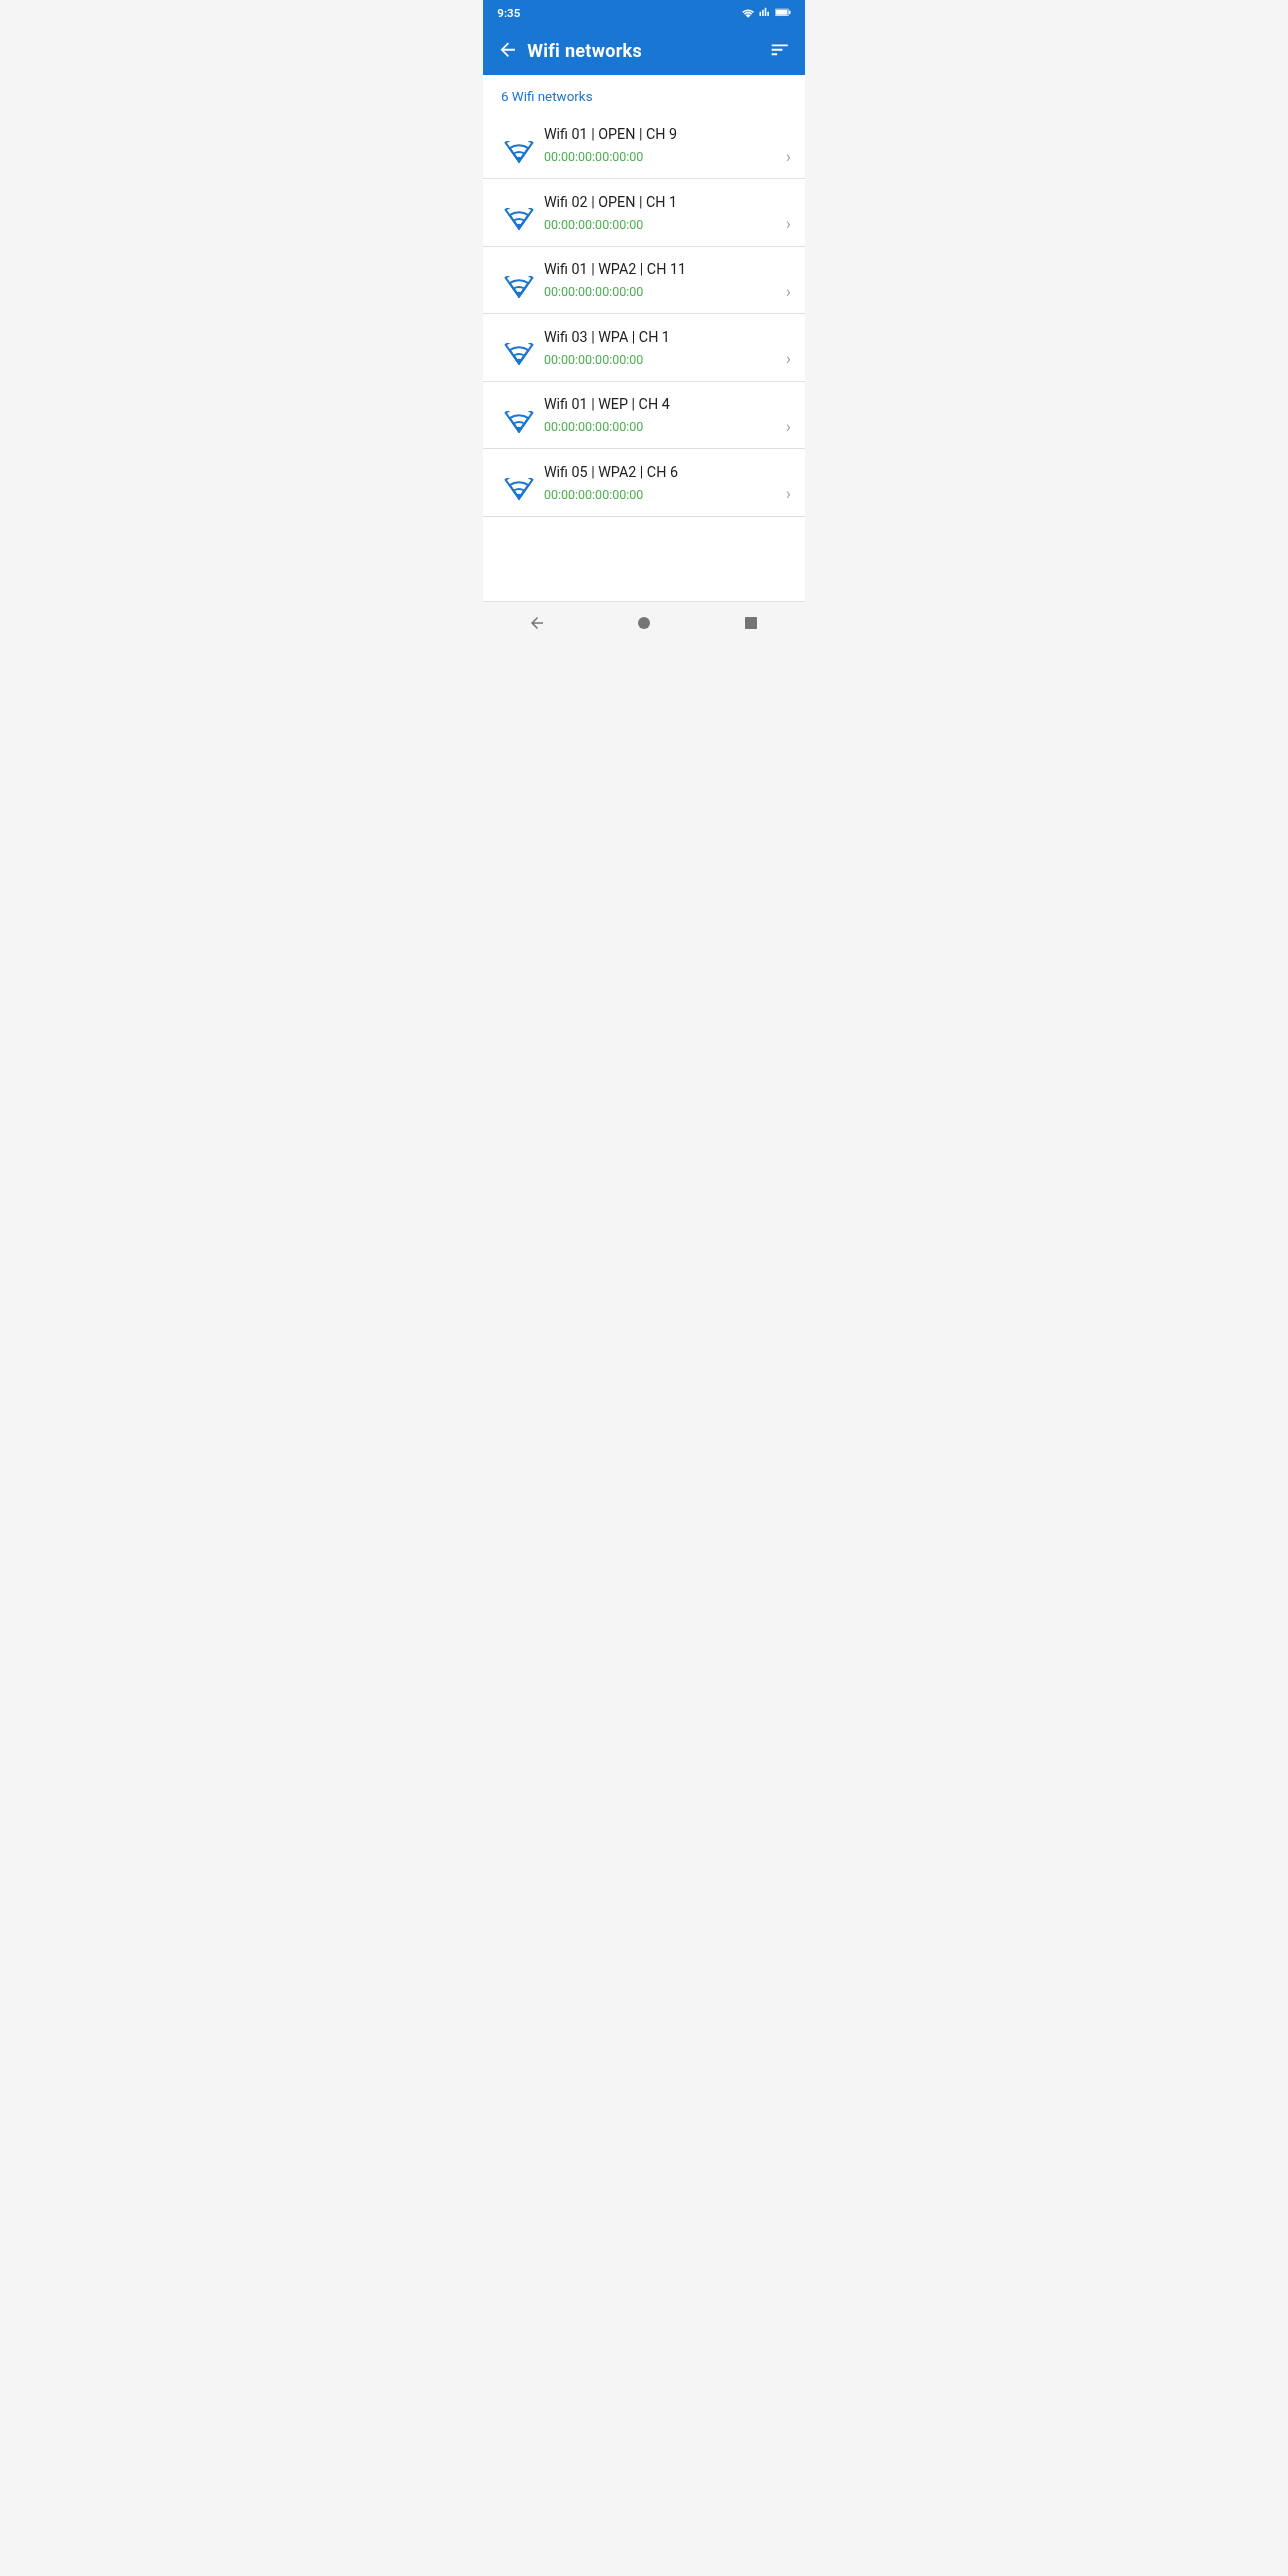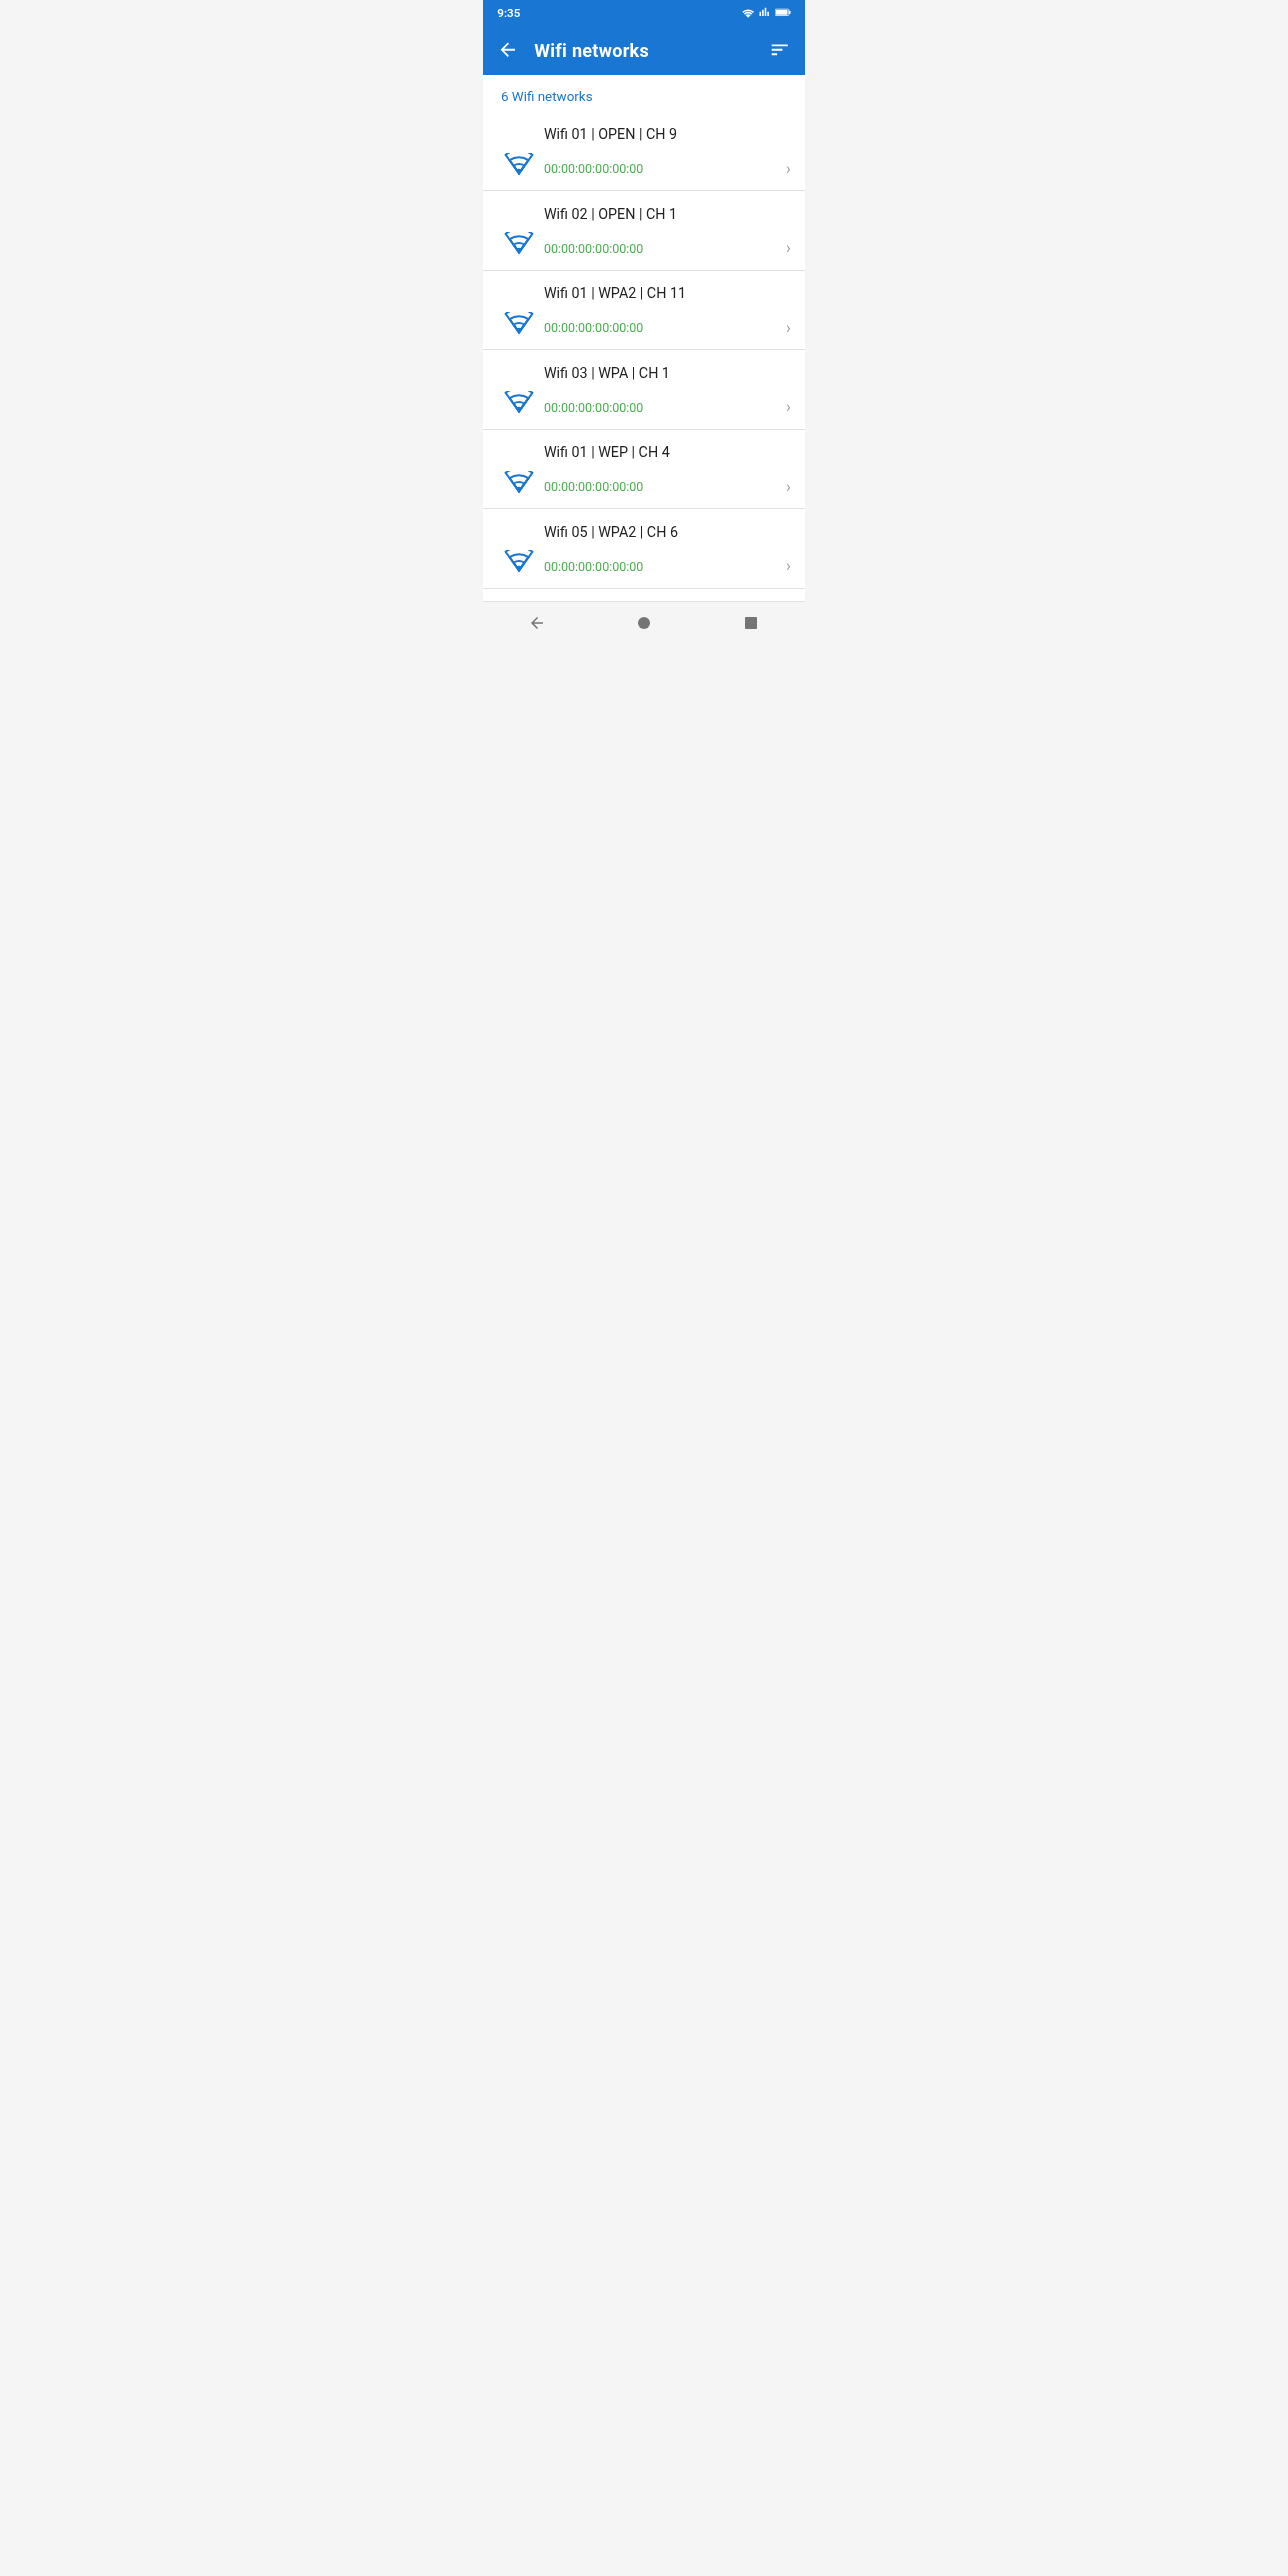--- a/index.html
+++ b/index.html
@@ -48,21 +48,21 @@
     }
 
     
     .app-bar {
       background: #1976D2;
       color: white;
       display: flex;
       align-items: center;
       padding: 0 7.2px;
       height: 50px;
-      gap: 8px;
+      gap: 1px;
     }
 
     .app-bar-back {
       width: 36px;
       height: 36px;
       display: flex;
       align-items: center;
       justify-content: center;
       cursor: pointer;
       border-radius: 50%;
@@ -133,21 +133,21 @@
     .network-name {
       font-size: 14.3px;
       color: #212121;
       font-weight: 400;
       line-height: 1.4;
     }
 
     .network-mac {
       font-size: 12.5px;
       color: #4CAF50;
-      margin-top: 16px;
+      margin-top: 4px;
       line-height: 1.4;
     }
 
     .chevron {
       color: #9e9e9e;
       font-size: 16px;
       margin-left: 7.2px;
     }
 
     

